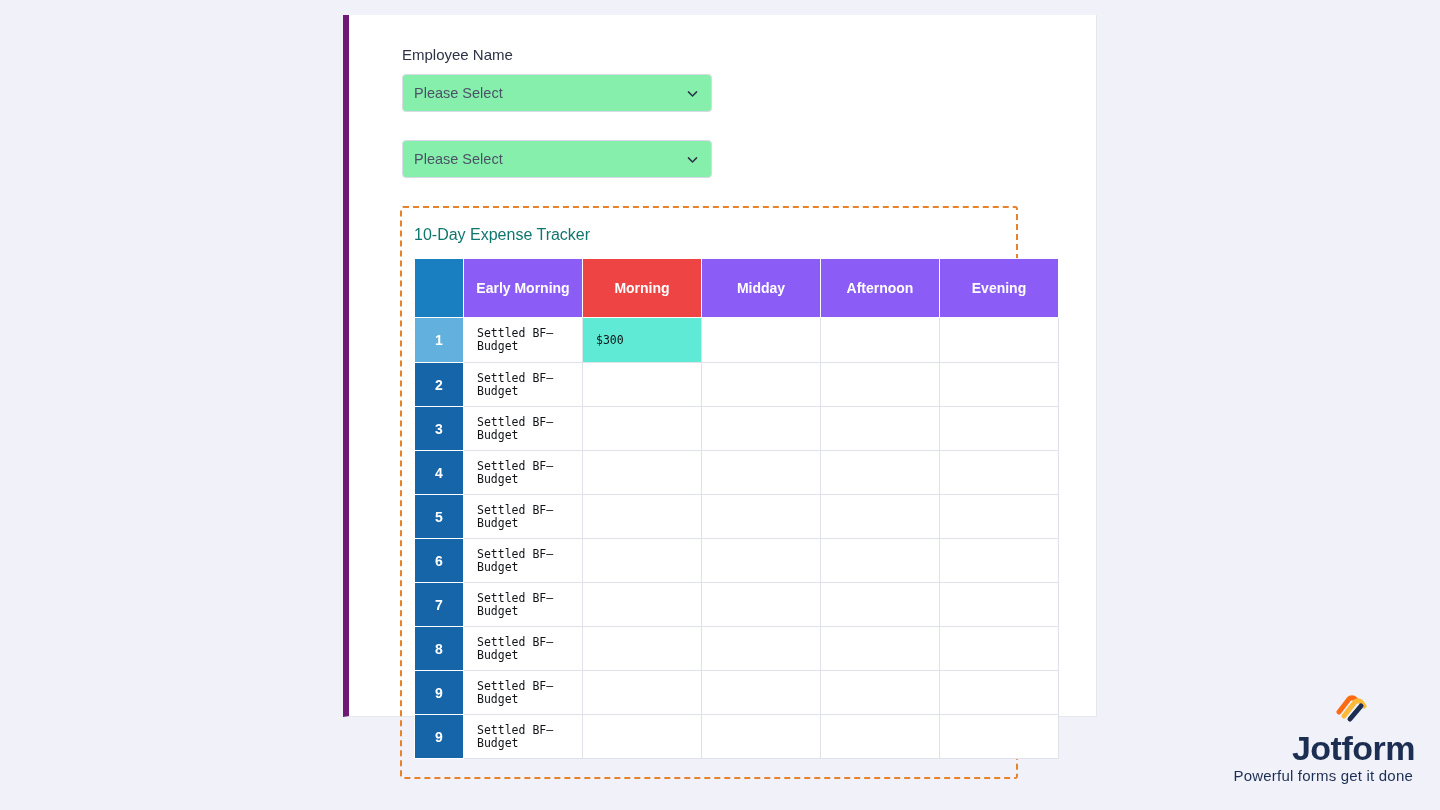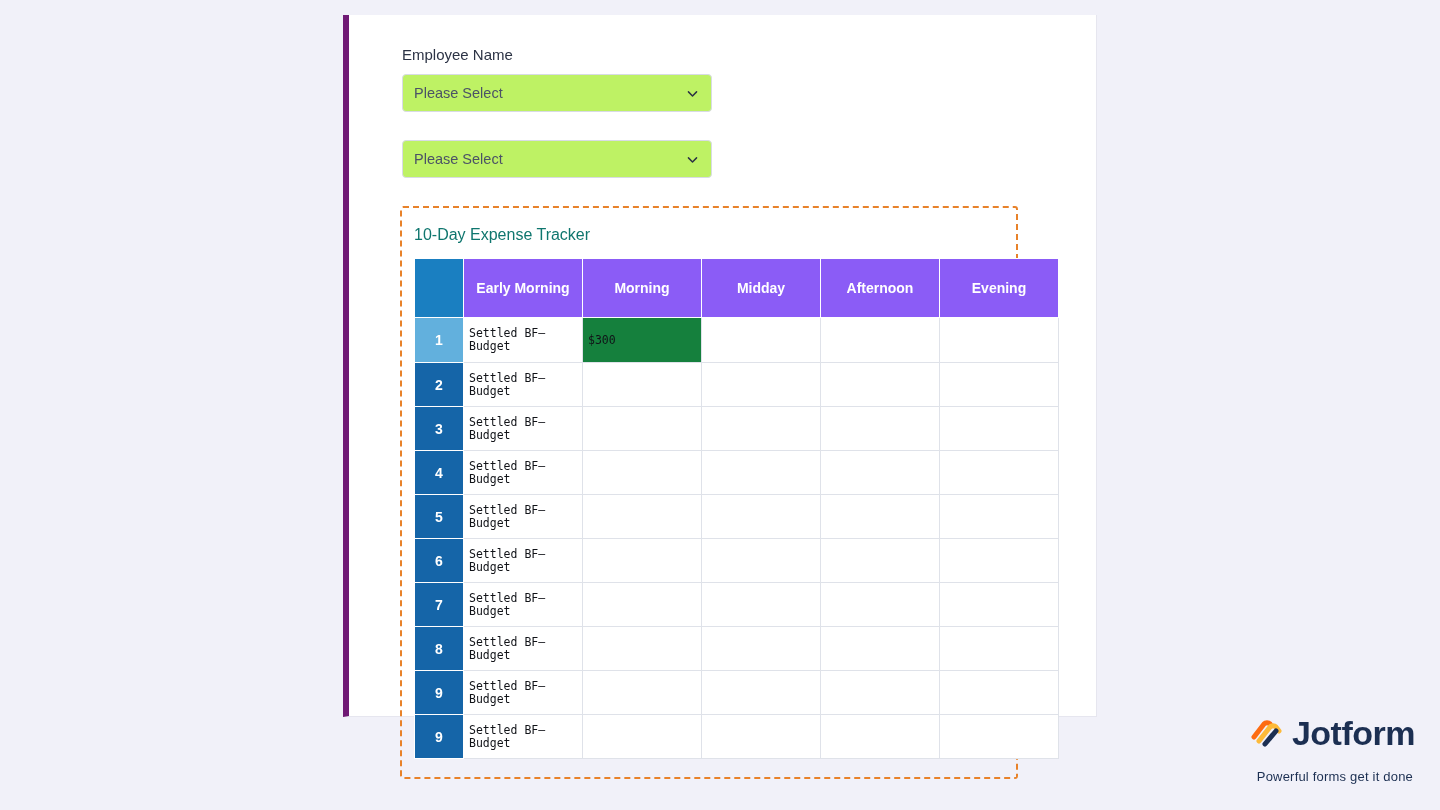--- a/index.html
+++ b/index.html
@@ -40,21 +40,21 @@
     color: #2c3345;
     line-height: 20px;
     margin-bottom: 9px;
     font-weight: 400;
   }
   .select-control {
     width: 310px;
     height: 38px;
     border: 1px solid #d8dbe5;
     border-radius: 4px;
-    background: #bef264;
+    background: #86efac;
     display: flex;
     align-items: center;
     justify-content: space-between;
     padding: 0 12px 0 11px;
     box-sizing: border-box;
   }
   .select-value {
     font-size: 14.5px;
     color: #4b5266;
   }
@@ -96,83 +96,84 @@
     border: 1px solid #ffffff;
     padding: 2px 4px;
     line-height: 16px;
   }
   table.tracker th.corner {
     width: 40px;
     background: #1a7fc1;
   }
   table.tracker th.col-head { width: 110px; }
   table.tracker th.active-col {
-    background: #8b5cf6;
+    background: #ef4444;
   }
   table.tracker td.rownum {
     background: #1565a8;
     color: #ffffff;
     font-size: 14px;
     font-weight: bold;
     text-align: center;
     width: 40px;
     border: 1px solid #ffffff;
   }
   table.tracker td.rownum.active-row {
     background: #62b0dd;
   }
   table.tracker td.cell {
     border: 1px solid #dfe2e9;
     height: 37px;
-    padding: 3px 5px;
+    padding: 3px 13px;
     vertical-align: middle;
     font-family: "DejaVu Sans Mono", monospace;
     font-size: 11.5px;
     color: #111318;
     line-height: 13px;
     word-break: break-word;
     background: #ffffff;
   }
   table.tracker td.cell.filled-grey {
-    background: #15803d;
+    background: #5eead4;
   }
   table.tracker tr.first-row td.cell {
     height: 38px;
   }
   .jotform-logo {
     position: absolute;
     right: 25px;
     bottom: 26px;
     display: flex;
     flex-direction: column;
     align-items: flex-end;
     opacity: 0.92;
   }
   .jf-main {
     display: flex;
     align-items: center;
     gap: 7px;
+    flex-direction: column;
   }
   .jf-mark {
     width: 34px;
     height: 32px;
     position: relative;
   }
   .jf-word {
     font-size: 34px;
     font-weight: bold;
     color: #0a1f44;
     letter-spacing: -0.5px;
     line-height: 34px;
   }
   .jf-tag {
-    font-size: 13px;
+    font-size: 15px;
     color: #0a1f44;
     letter-spacing: 0.2px;
-    margin-top: 19px;
+    margin-top: 2px;
     margin-right: 2px;
   }
 </style>
 </head>
 <body>
 
 <div class="page-sheet">
   <div class="form-inner">
 
     <div class="field-block">

